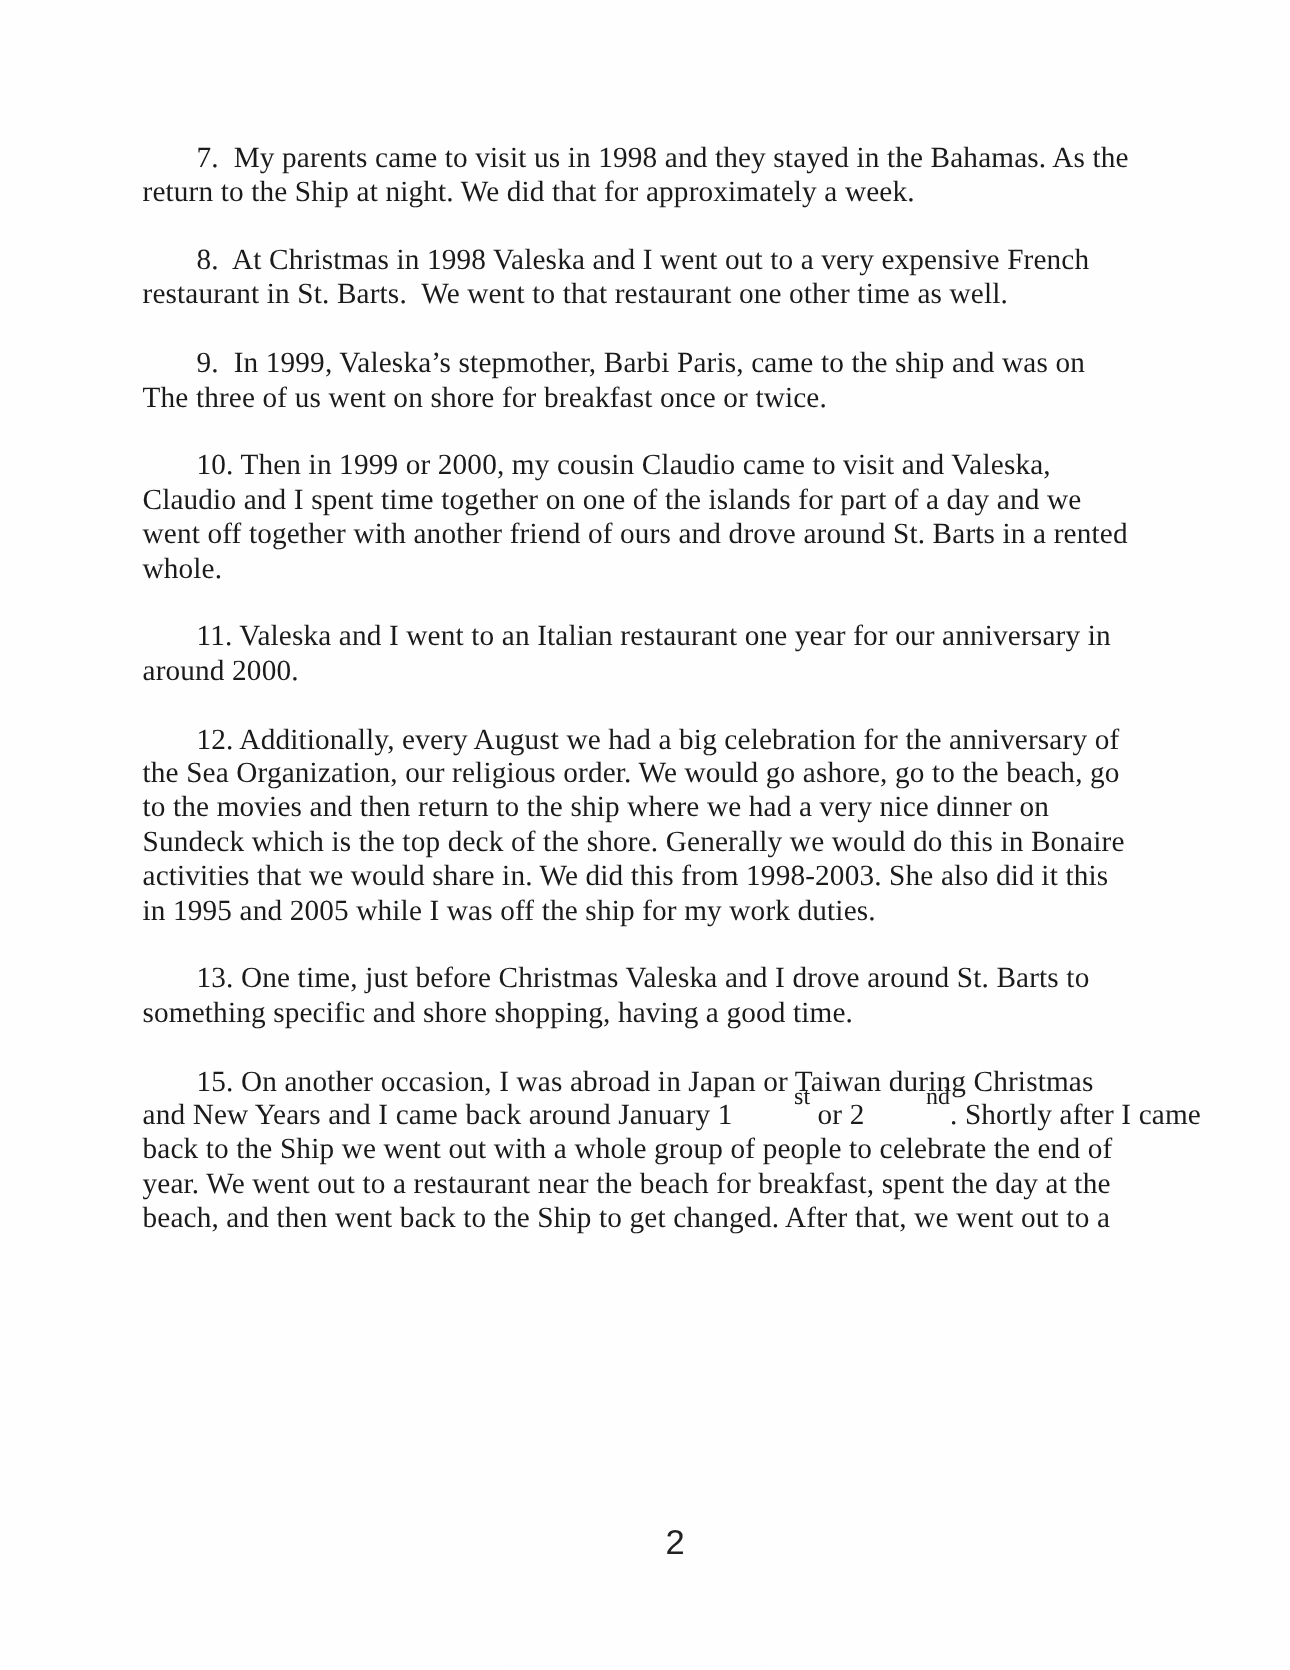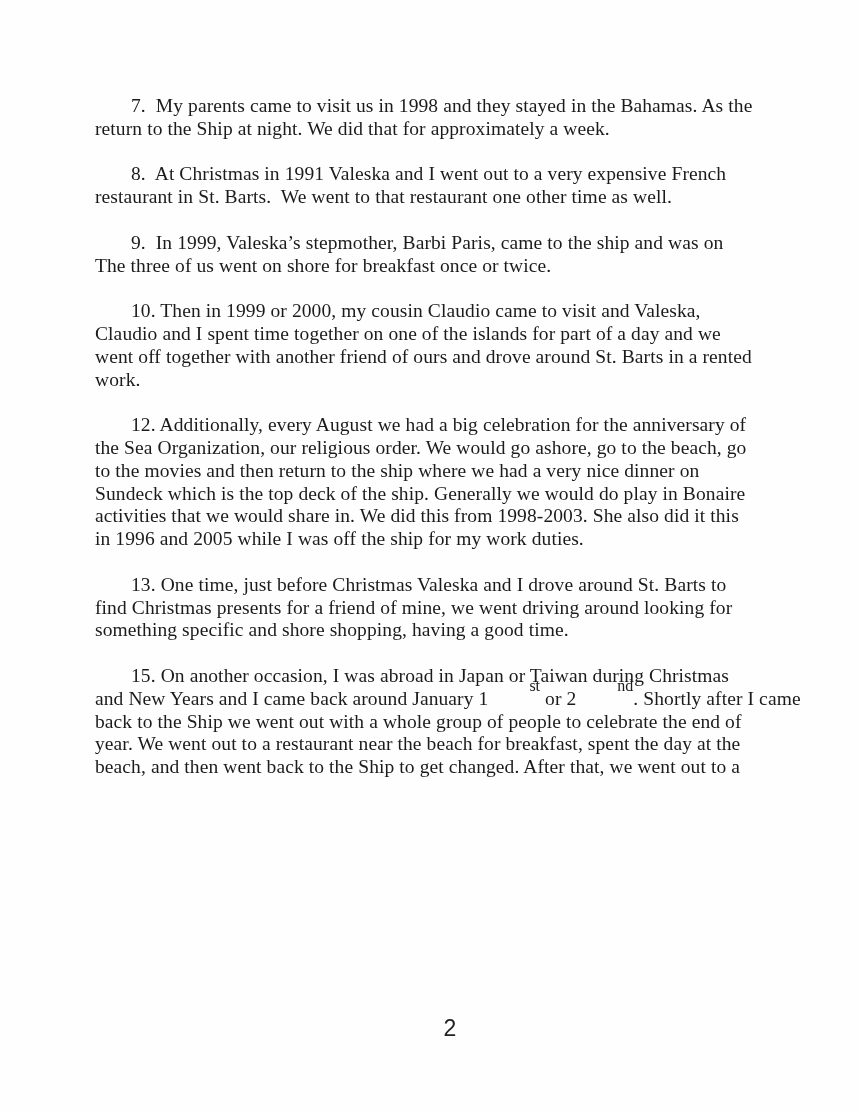--- a/index.html
+++ b/index.html
@@ -61,49 +61,52 @@
 
 <div class="page">
   <div class="content">
 
     <div class="para">
       <div class="ln first">7.  My parents came to visit us in 1998 and they stayed in the Bahamas. As the</div>
       <div class="ln">return to the Ship at night. We did that for approximately a week.</div>
     </div>
 
     <div class="para">
-      <div class="ln first">8.  At Christmas in 1991 Valeska and I went out to a very expensive French</div>
+      <div class="ln first">8.  At Christmas in 1998 Valeska and I went out to a very expensive French</div>
       <div class="ln">restaurant in St. Barts.  We went to that restaurant one other time as well.</div>
     </div>
 
     <div class="para">
       <div class="ln first">9.  In 1999, Valeska’s stepmother, Barbi Paris, came to the ship and was on</div>
       <div class="ln">The three of us went on shore for breakfast once or twice.</div>
     </div>
 
     <div class="para">
       <div class="ln first">10. Then in 1999 or 2000, my cousin Claudio came to visit and Valeska,</div>
       <div class="ln">Claudio and I spent time together on one of the islands for part of a day and we</div>
       <div class="ln">went off together with another friend of ours and drove around St. Barts in a rented</div>
-      <div class="ln">work.</div>
+      <div class="ln">whole.</div>
     </div>
 
+    <div class="para">
+      <div class="ln first">11. Valeska and I went to an Italian restaurant one year for our anniversary in</div>
+      <div class="ln">around 2000.</div>
+    </div>
 
     <div class="para">
       <div class="ln first">12. Additionally, every August we had a big celebration for the anniversary of</div>
       <div class="ln">the Sea Organization, our religious order. We would go ashore, go to the beach, go</div>
       <div class="ln">to the movies and then return to the ship where we had a very nice dinner on</div>
-      <div class="ln">Sundeck which is the top deck of the ship. Generally we would do play in Bonaire</div>
+      <div class="ln">Sundeck which is the top deck of the shore. Generally we would do this in Bonaire</div>
       <div class="ln">activities that we would share in. We did this from 1998-2003. She also did it this</div>
-      <div class="ln">in 1996 and 2005 while I was off the ship for my work duties.</div>
+      <div class="ln">in 1995 and 2005 while I was off the ship for my work duties.</div>
     </div>
 
     <div class="para">
       <div class="ln first">13. One time, just before Christmas Valeska and I drove around St. Barts to</div>
-      <div class="ln">find Christmas presents for a friend of mine, we went driving around looking for</div>
       <div class="ln">something specific and shore shopping, having a good time.</div>
     </div>
 
 
     <div class="para">
       <div class="ln first">15. On another occasion, I was abroad in Japan or Taiwan during Christmas</div>
       <div class="ln"><span>and New Years and I came back around January 1</span><sup class="ss">st</sup><span> or 2</span><sup class="ss">nd</sup><span>. Shortly after I came</span></div>
       <div class="ln">back to the Ship we went out with a whole group of people to celebrate the end of</div>
       <div class="ln">year. We went out to a restaurant near the beach for breakfast, spent the day at the</div>
       <div class="ln">beach, and then went back to the Ship to get changed. After that, we went out to a</div>

